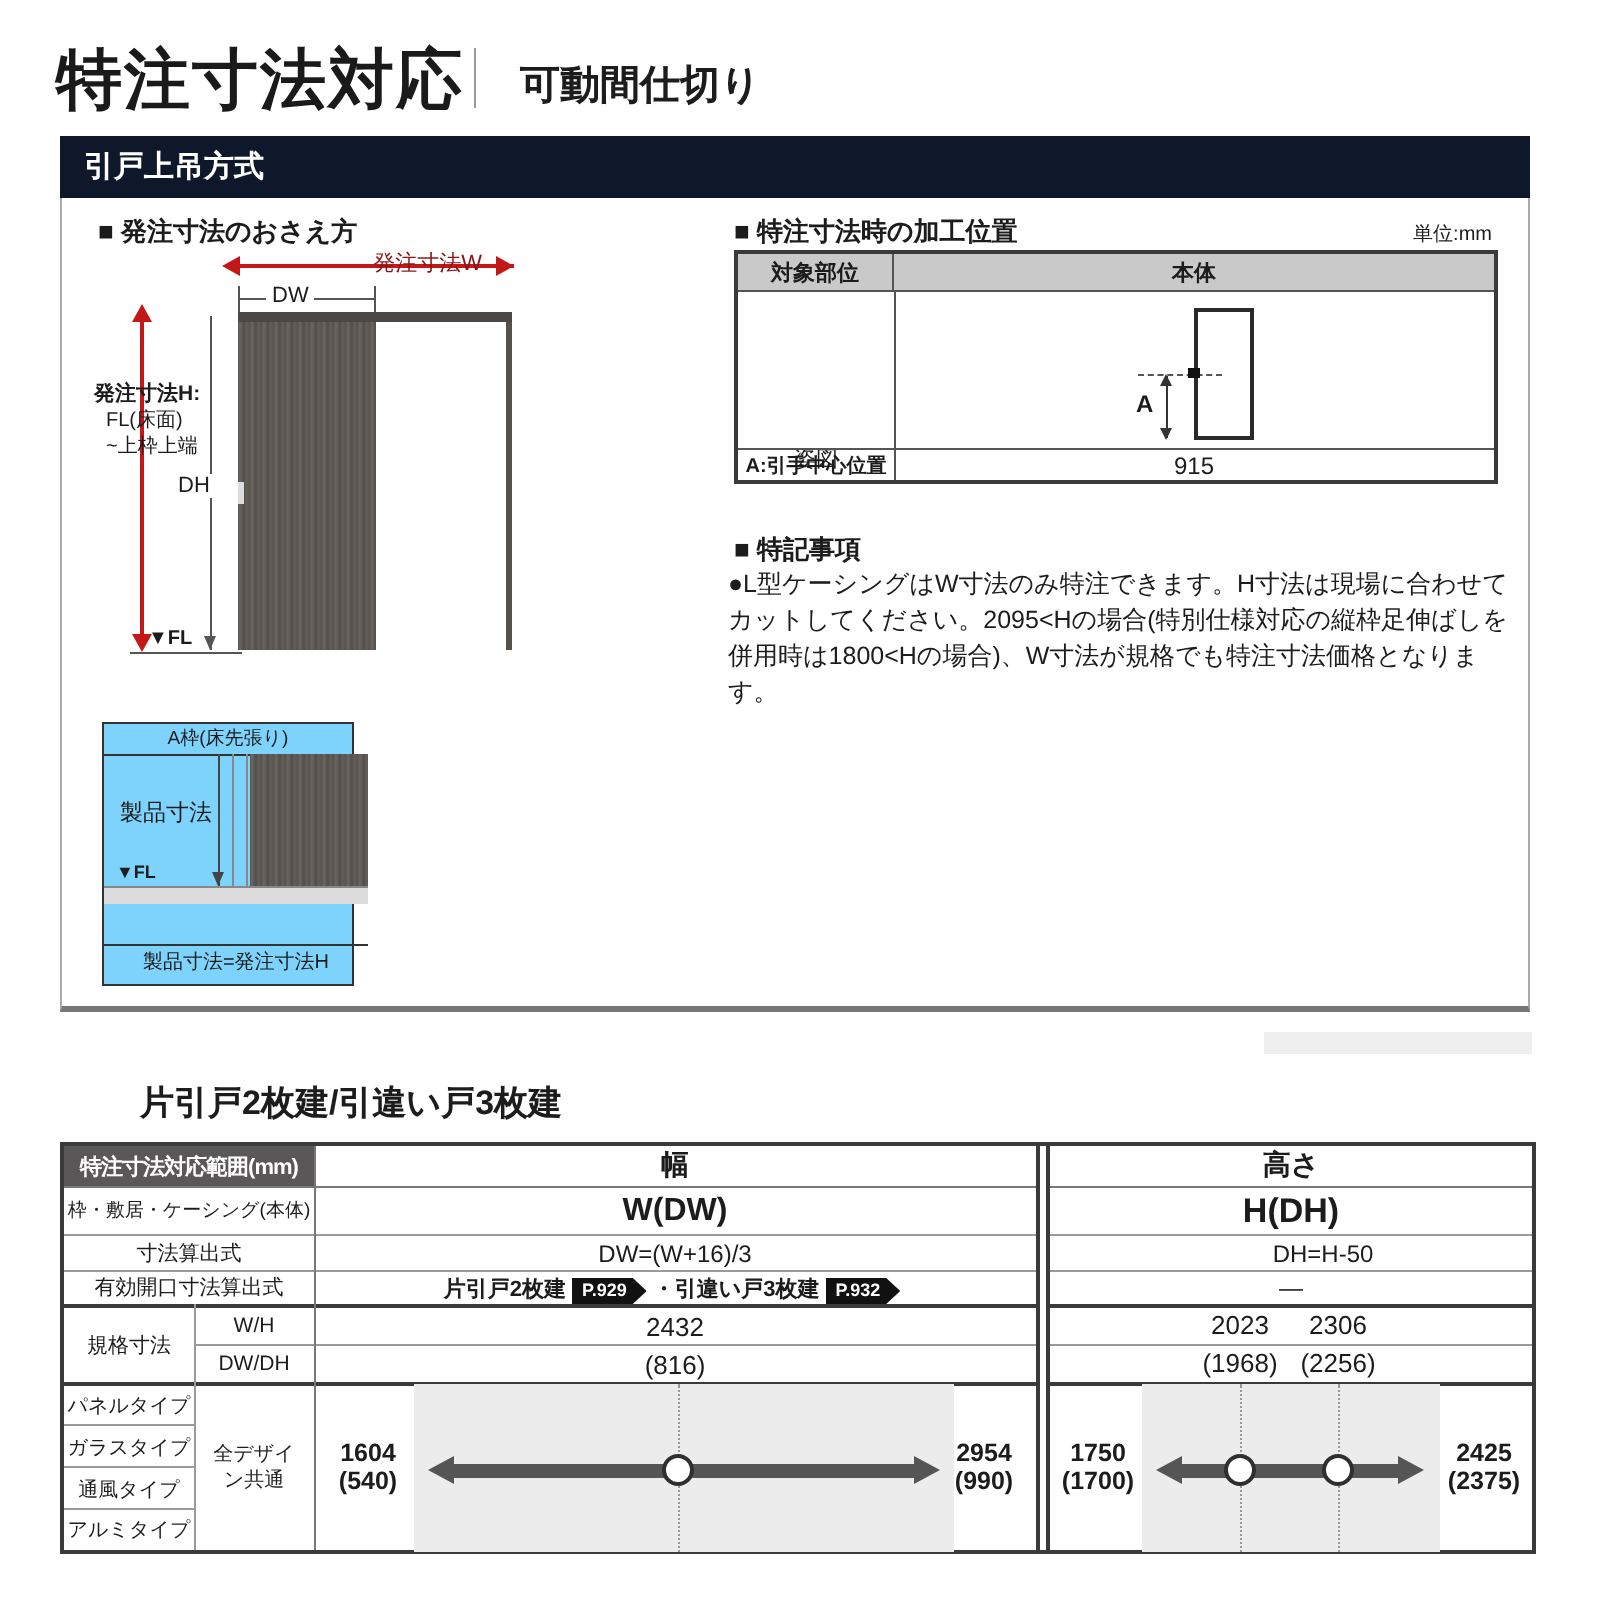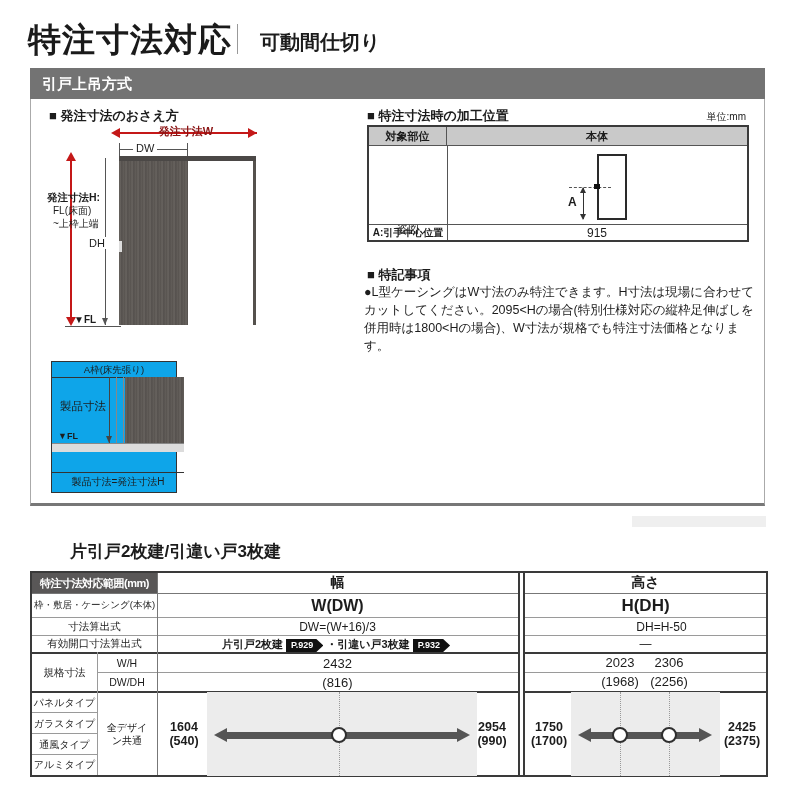--- a/index.html
+++ b/index.html
@@ -25,32 +25,32 @@
 </style>
 </head>
 <body>
 
 <div class="page">
 
   <div class="abs" style="left:28px;top:18px;font-size:33px;font-weight:bold;letter-spacing:1px;color:#1a1a1a;">特注寸法対応</div>
   <div class="abs" style="left:237px;top:24px;width:1px;height:30px;background:#999;"></div>
   <div class="abs" style="left:260px;top:29px;font-size:20px;font-weight:bold;">可動間仕切り</div>
 
-  <div class="abs" style="left:30px;top:68px;width:735px;height:31px;background:#737373;color:#fff;
+  <div class="abs" style="left:30px;top:68px;width:735px;height:31px;background:#0f172a;color:#fff;
        font-size:15px;font-weight:bold;line-height:31px;padding-left:12px;box-sizing:border-box;">引戸上吊方式</div>
 
   <div class="abs" style="left:30px;top:99px;width:735px;height:407px;background:#fff;
        border-left:1px solid #aaa;border-right:1px solid #aaa;border-bottom:3px solid #777;box-sizing:border-box;">
 
     <div class="abs" style="left:18px;top:8px;font-size:13px;font-weight:bold;">■ 発注寸法のおさえ方</div>
 
     <div class="abs" style="left:84px;top:33px;width:142px;height:2px;background:#c41818;"></div>
     <div class="tri" style="left:80px;top:29px;border-top:5px solid transparent;border-bottom:5px solid transparent;border-right:9px solid #c41818;"></div>
     <div class="tri" style="left:217px;top:29px;border-top:5px solid transparent;border-bottom:5px solid transparent;border-left:9px solid #c41818;"></div>
-    <div class="abs" style="left:100px;top:25px;width:110px;text-align:center;font-size:11px;font-weight:bold;color:#8b1414;">発注寸法W</div>
+    <div class="abs" style="left:100px;top:25px;width:110px;text-align:right;font-size:11px;font-weight:normal;color:#8b1414;">発注寸法W</div>
 
     <div class="vl" style="left:88px;top:44px;height:13px;background:#555;"></div>
     <div class="vl" style="left:156px;top:44px;height:13px;background:#555;"></div>
     <div class="hl" style="left:88px;top:50px;width:69px;background:#555;"></div>
     <div class="abs" style="left:102px;top:43px;background:#fff;padding:0 3px;font-size:11px;">DW</div>
 
     <div class="abs" style="left:88px;top:57px;width:137px;height:5px;background:#4b4846;"></div>
     <div class="abs wood" style="left:88px;top:62px;width:69px;height:164px;"></div>
     <div class="abs" style="left:88px;top:142px;width:3px;height:11px;background:#ddd;"></div>
     <div class="abs" style="left:222px;top:62px;width:3px;height:164px;background:#55514d;"></div>
@@ -65,21 +65,21 @@
       <div style="padding-left:6px;">~上枠上端</div>
     </div>
 
     <div class="abs" style="left:74px;top:59px;width:1px;height:167px;background:#555;"></div>
     <div class="tri" style="left:71px;top:219px;border-left:3px solid transparent;border-right:3px solid transparent;border-top:7px solid #555;"></div>
     <div class="abs" style="left:56px;top:138px;background:#fff;padding:0 2px;font-size:11px;">DH</div>
 
     <div class="abs" style="left:43px;top:215px;font-size:10px;font-weight:bold;">▼FL</div>
     <div class="hl" style="left:34px;top:227px;width:56px;background:#555;"></div>
 
-    <div class="abs" style="left:20px;top:262px;width:126px;height:132px;border:1.5px solid #333;background:#0ea5e9;box-sizing:border-box;">
+    <div class="abs" style="left:20px;top:262px;width:126px;height:132px;border:1.5px solid #333;background:#7dd3fc;box-sizing:border-box;">
       <div style="height:15px;border-bottom:1px solid #333;text-align:center;font-size:9.5px;line-height:15px;">A枠(床先張り)</div>
       <div class="abs" style="left:57px;top:15px;width:1px;height:66px;background:#444;"></div>
       <div class="tri" style="left:54px;top:74px;border-left:3px solid transparent;border-right:3px solid transparent;border-top:7px solid #444;"></div>
       <div class="abs" style="left:64px;top:15px;width:1px;height:66px;background:#888;"></div>
       <div class="abs" style="left:71px;top:15px;width:1px;height:66px;background:#888;"></div>
       <div class="abs wood" style="left:73px;top:15px;width:59px;height:66px;"></div>
       <div class="abs" style="left:8px;top:37px;font-size:11.5px;">製品寸法</div>
       <div class="abs" style="left:6px;top:69px;font-size:9px;font-weight:bold;">▼FL</div>
       <div class="abs" style="left:0;top:81px;width:132px;height:8px;background:#dcdcdc;border-top:1px solid #888;"></div>
       <div class="abs" style="left:0;top:110px;width:132px;height:19px;border-top:1px solid #333;text-align:center;font-size:10px;line-height:18px;">製品寸法=発注寸法H</div>

